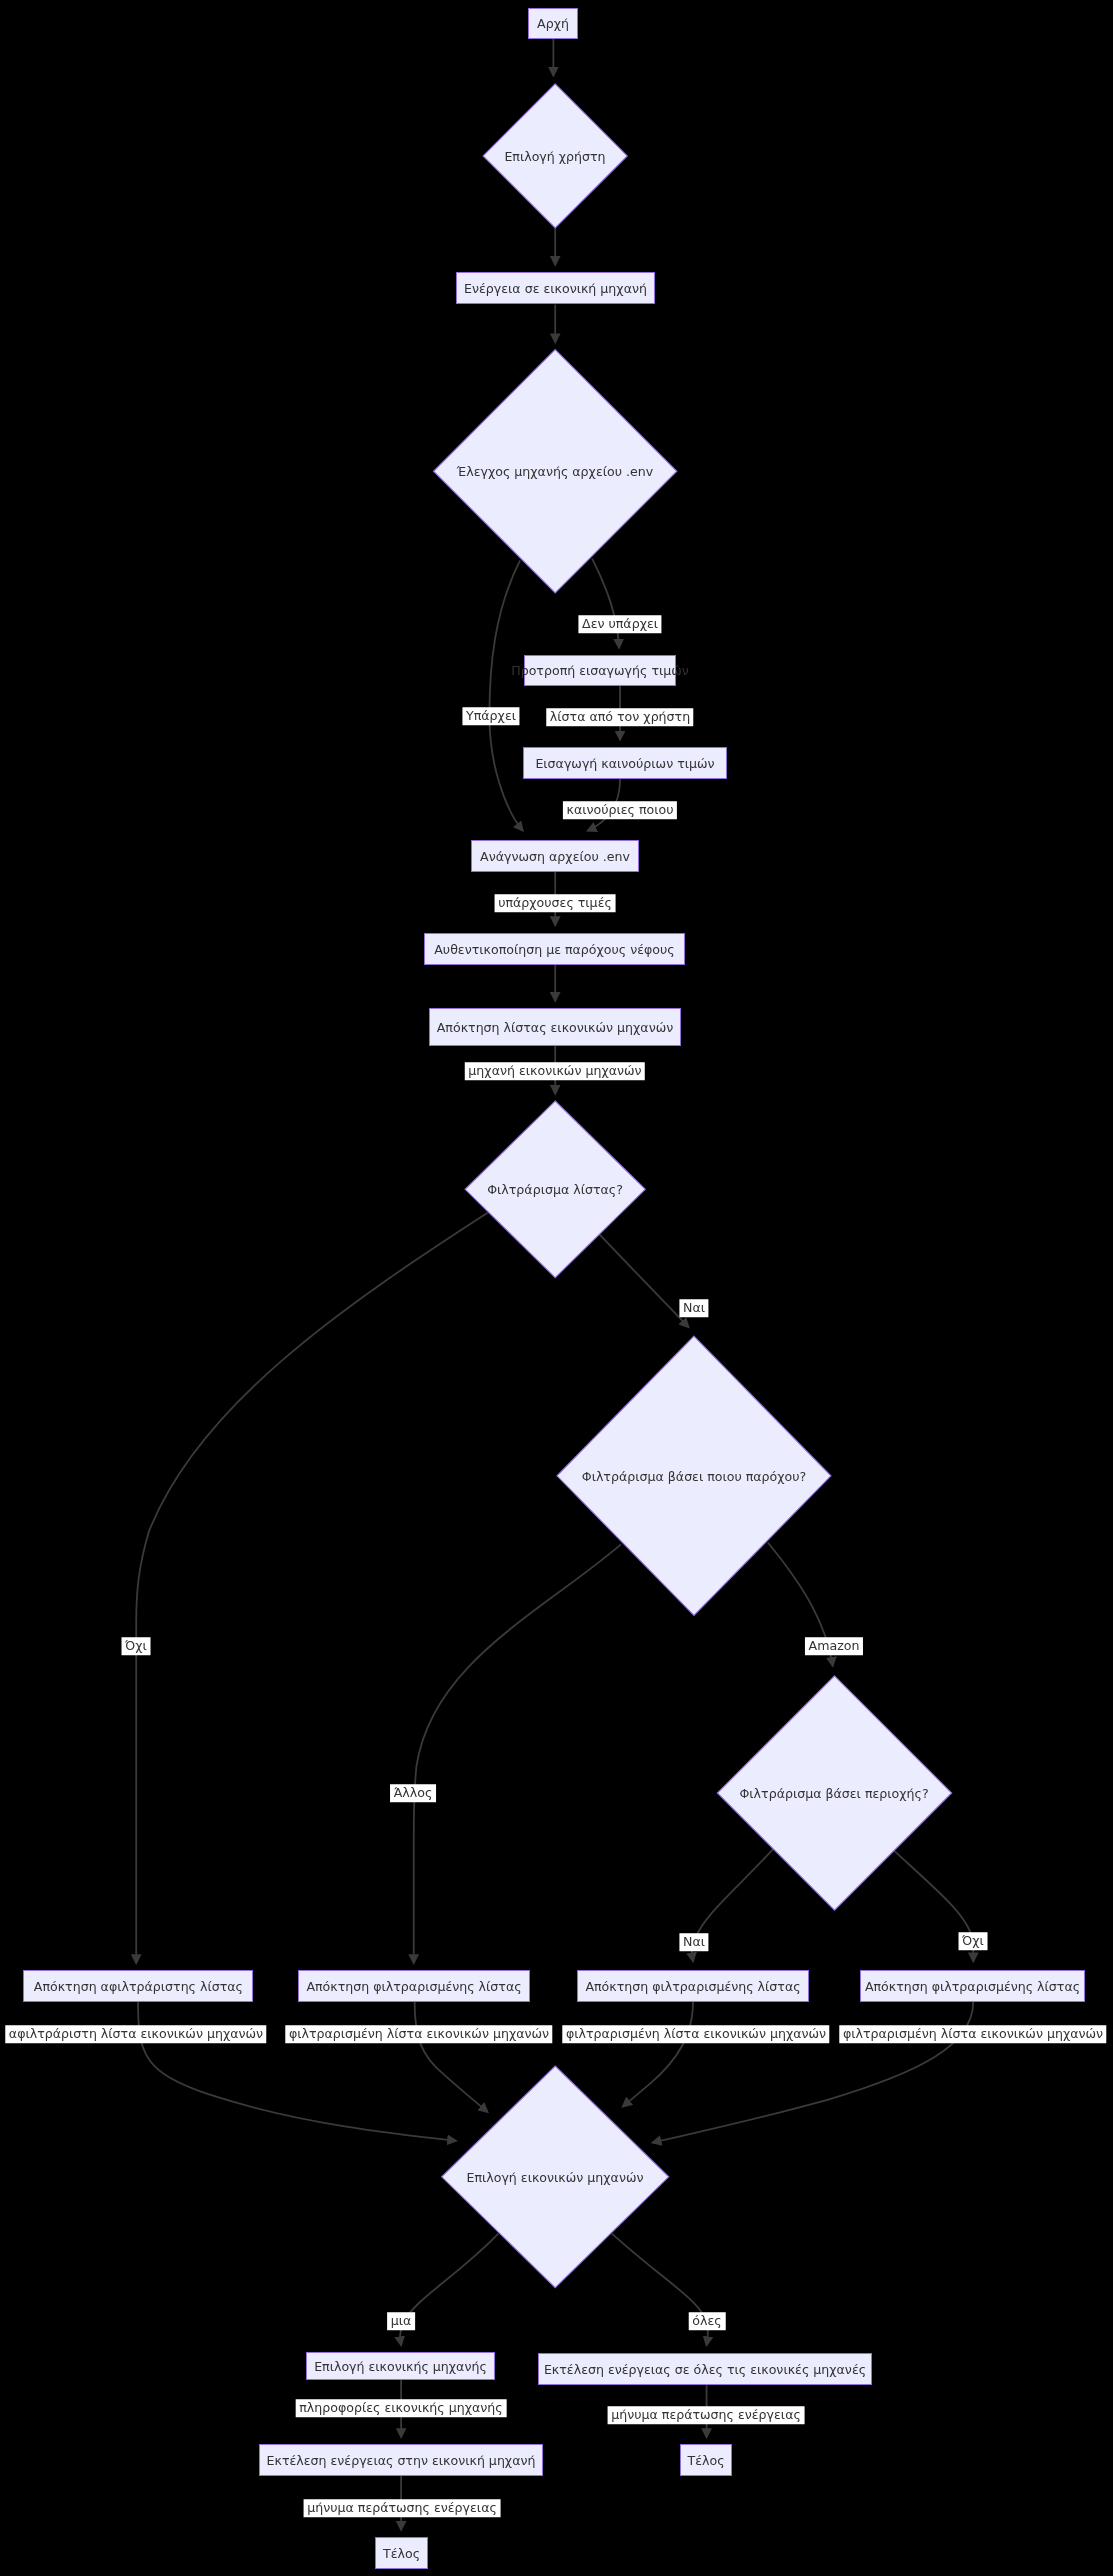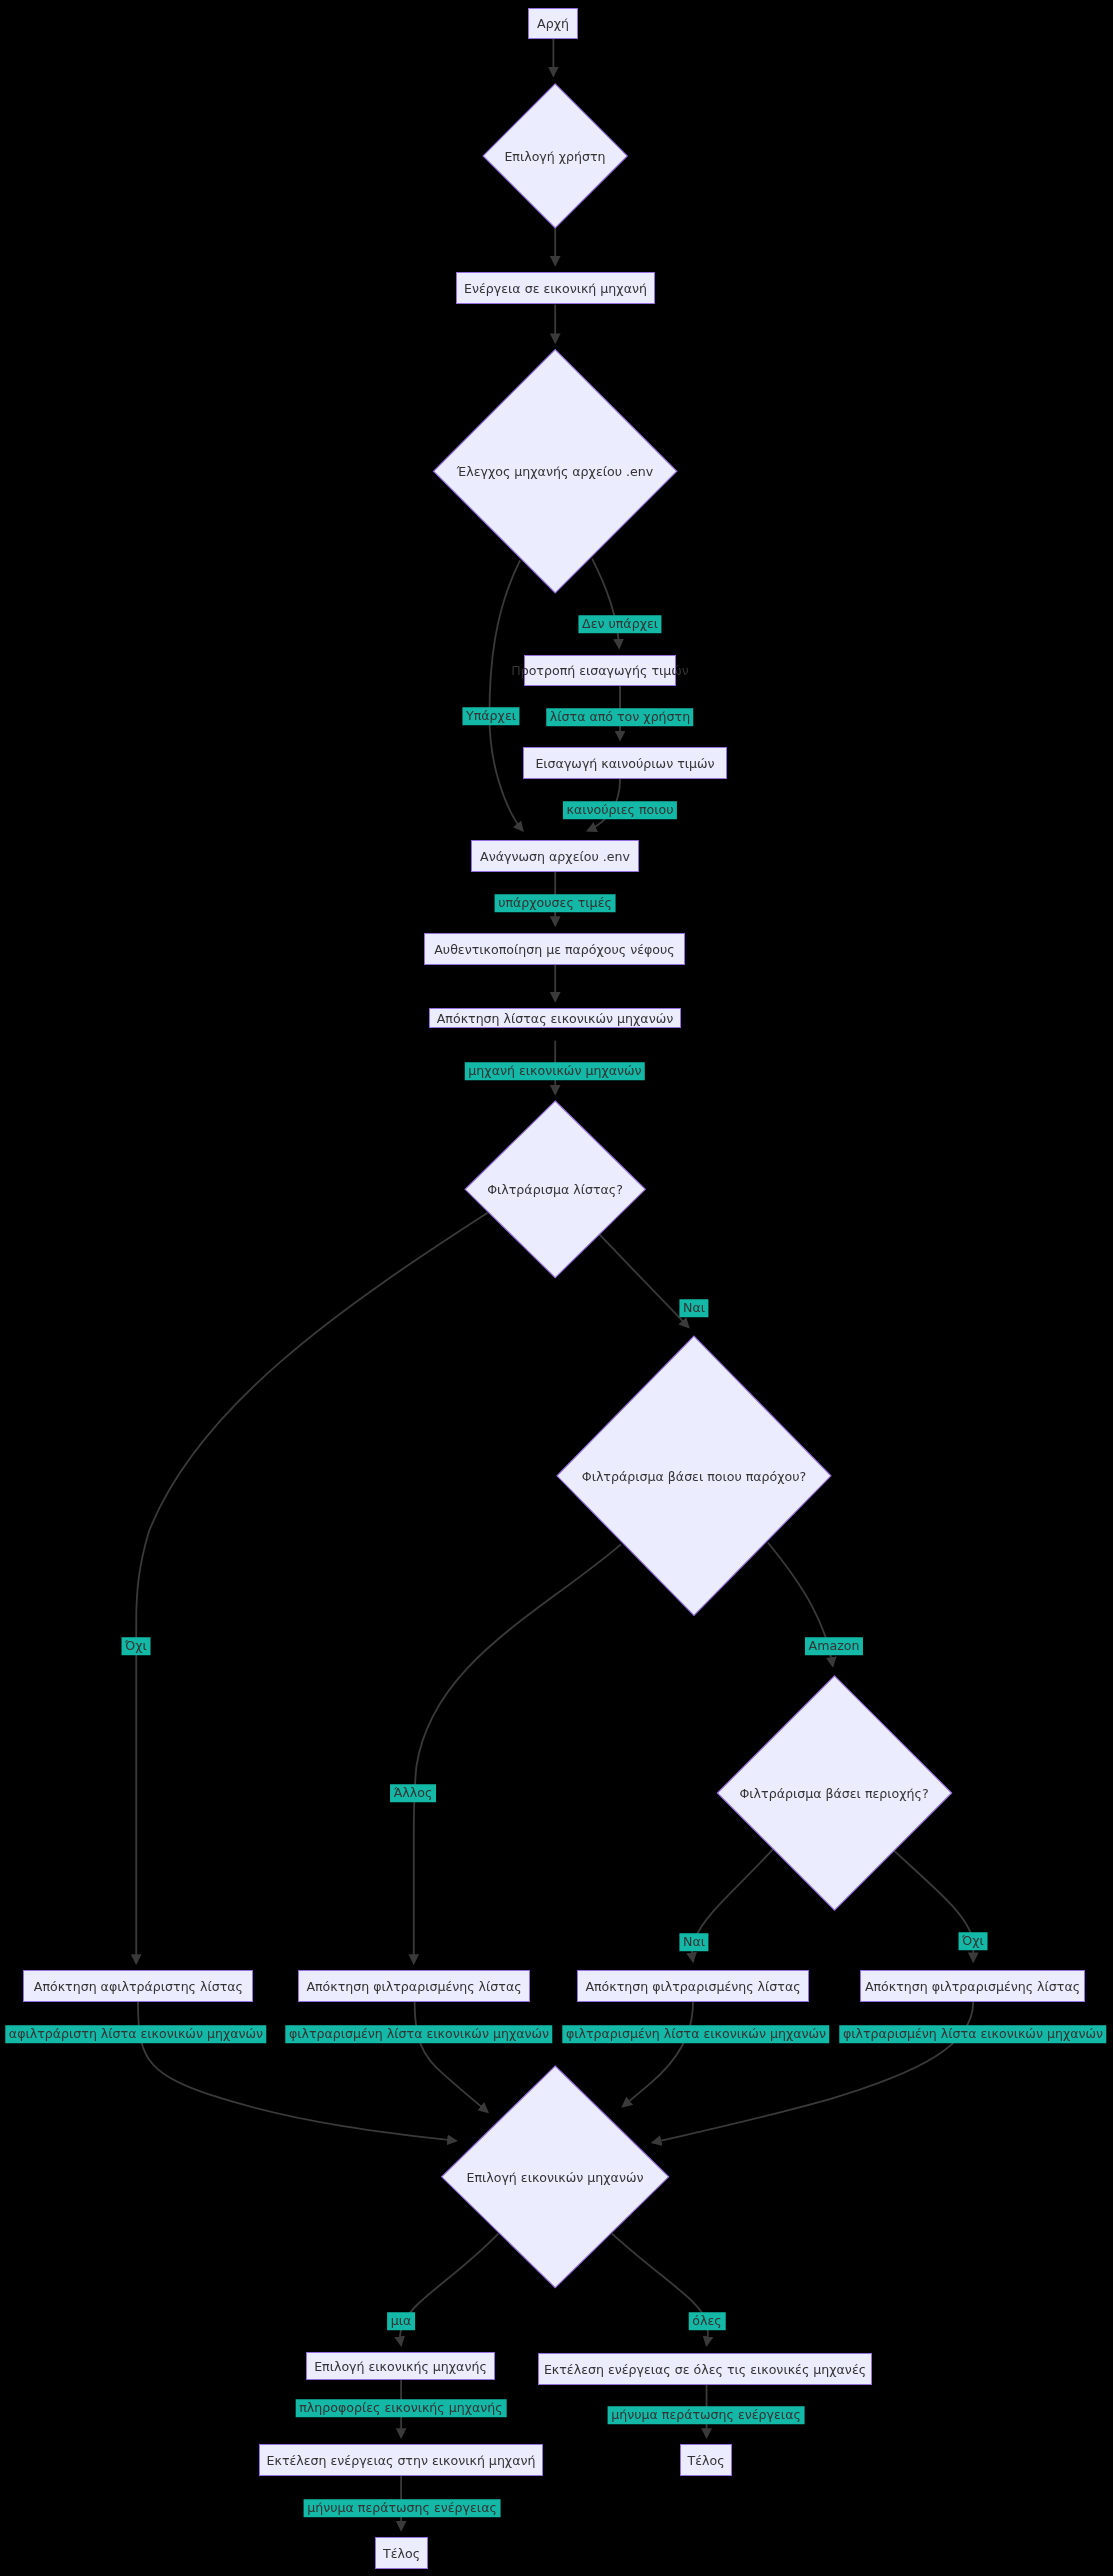--- a/index.html
+++ b/index.html
@@ -14,21 +14,21 @@
     background:#ECECFF;border:1.2px solid #9370DB;color:#333;
     font-size:12.6px;white-space:nowrap;box-sizing:border-box;text-align:center;
   }
   .node.terminal{border-width:1.8px;}
   .dlabel{
     position:absolute;transform:translate(-50%,-50%);color:#333;
     font-size:12.6px;white-space:nowrap;text-align:center;
   }
   .elabel{
     position:absolute;transform:translate(-50%,-50%);
-    background:#14b8a6;color:#333;font-size:12.6px;white-space:nowrap;
+    background:#ffffff;color:#333;font-size:12.6px;white-space:nowrap;
     padding:0.9px 3.6px;line-height:1.25;
   }
 </style>
 </head>
 <body>
 
 <div id="canvas">
 
   <svg class="edges" width="1114" height="2576" viewBox="0 0 1236 2859">
     <defs>
@@ -84,21 +84,21 @@
   </div>
   <div class="node" style="left:523px;top:747px;width:204px;height:32px">
     <span>Εισαγωγή καινούριων τιμών</span>
   </div>
   <div class="node" style="left:471px;top:840px;width:168px;height:32px">
     <span>Ανάγνωση αρχείου .env</span>
   </div>
   <div class="node" style="left:424px;top:933px;width:261px;height:32px">
     <span>Αυθεντικοποίηση με παρόχους νέφους</span>
   </div>
-  <div class="node" style="left:429px;top:1008px;width:252px;height:20px">
+  <div class="node" style="left:429px;top:1008px;width:252px;height:38px">
     <span>Απόκτηση λίστας εικονικών μηχανών</span>
   </div>
   <div class="node" style="left:23.4px;top:1970px;width:230px;height:32px">
     <span>Απόκτηση αφιλτράριστης λίστας</span>
   </div>
   <div class="node" style="left:298px;top:1970px;width:232px;height:32px">
     <span>Απόκτηση φιλτραρισμένης λίστας</span>
   </div>
   <div class="node" style="left:577px;top:1970px;width:232px;height:32px">
     <span>Απόκτηση φιλτραρισμένης λίστας</span>

